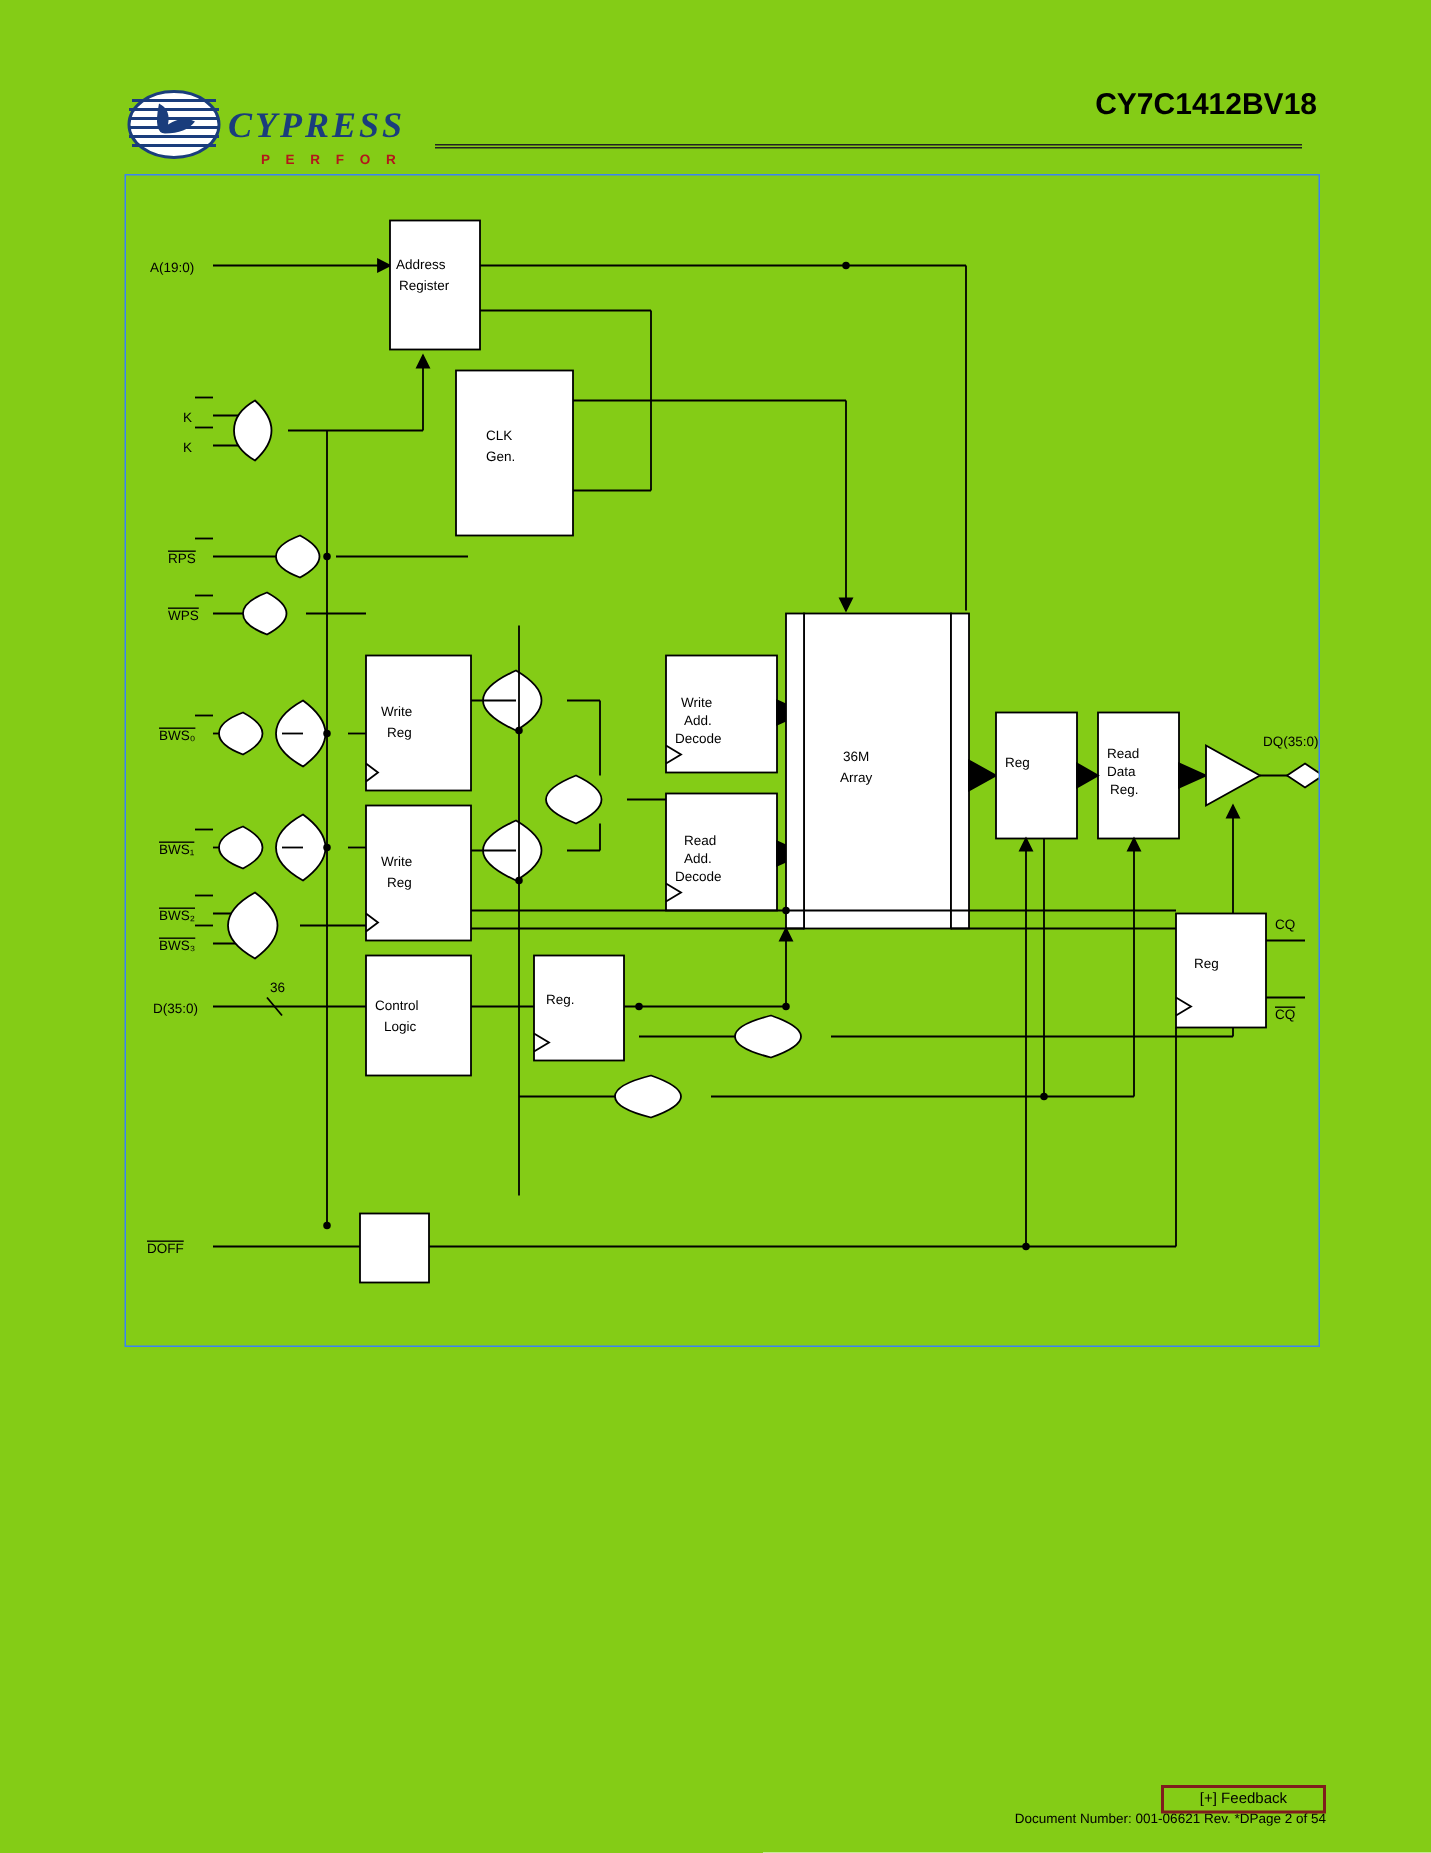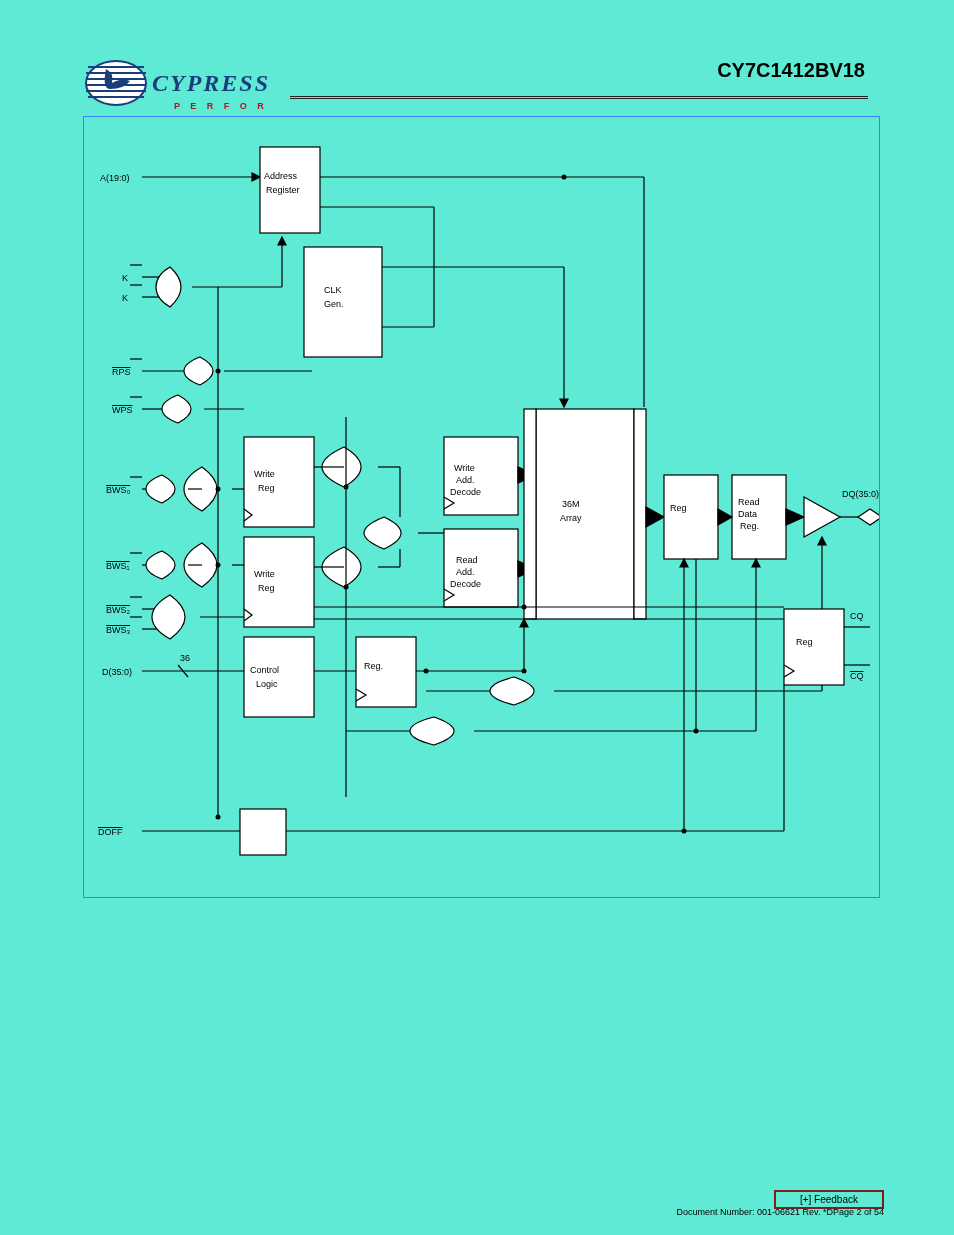--- a/index.html
+++ b/index.html
@@ -1,18 +1,18 @@
 <!DOCTYPE html>
 <html><head>
 <meta charset="utf-8">
 <style>
   html,body{margin:0;padding:0;background:#fff;font-family:Arial,Helvetica,sans-serif}
-  .page{position:relative;width:954px;height:1235px;margin:0 auto;background:#5eead4}
+  .page{position:relative;width:954px;height:1235px;margin:0 auto;background:#84cc16}
   .hr-top{position:absolute;left:290px;top:96px;width:578px;height:0;border-top:3px double #222}
-  .product{position:absolute;right:89px;top:60px;font:700 20px/1 Arial}
+  .product{position:absolute;right:76px;top:60px;font:700 20px/1 Arial}
   .figbox{position:absolute;left:83px;top:116px;width:795px;height:780px;border:1px solid #3b82f6}
   .figcap{position:absolute;left:83px;top:115px;width:795px;text-align:center;font:700 10px/12px Arial}
   svg .wire{stroke:#000;stroke-width:1.2;fill:none}
   svg .box{stroke:#000;stroke-width:1.2;fill:#fff}
   svg .dot{fill:#000}
   svg .arrow{stroke:#000;stroke-width:1.2;fill:#000}
   svg text{font:10px Arial;fill:#000}
   svg .sig{font:9px Arial}
   svg .blk{font:9px Arial}
   .footer{position:absolute;left:70px;right:70px;bottom:18px;font:9px Arial;display:flex;justify-content:flex-end}

